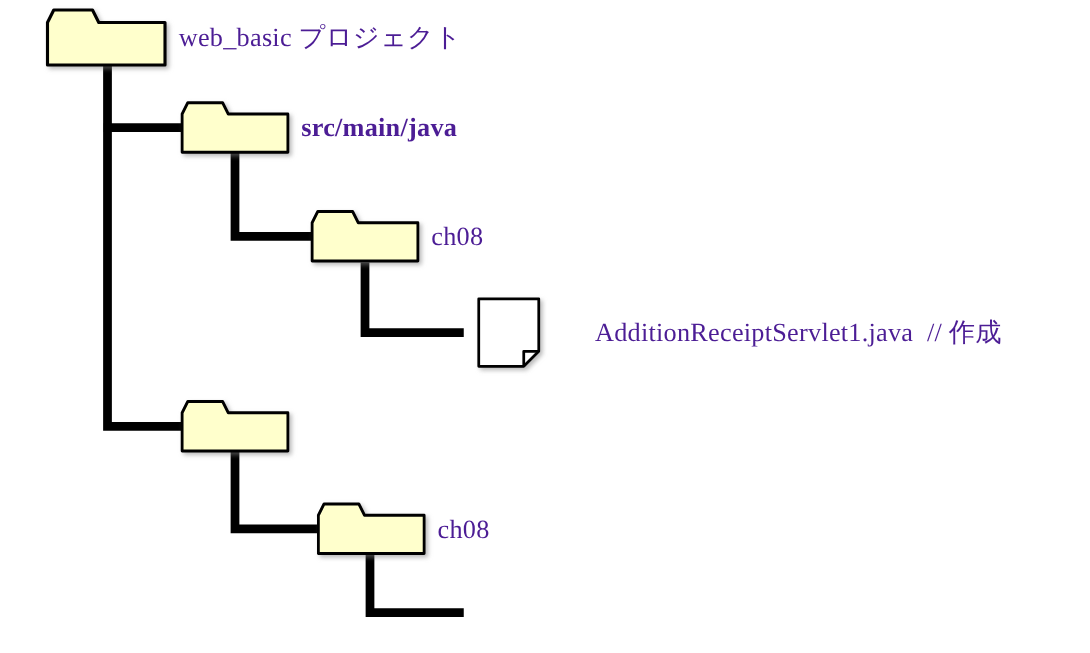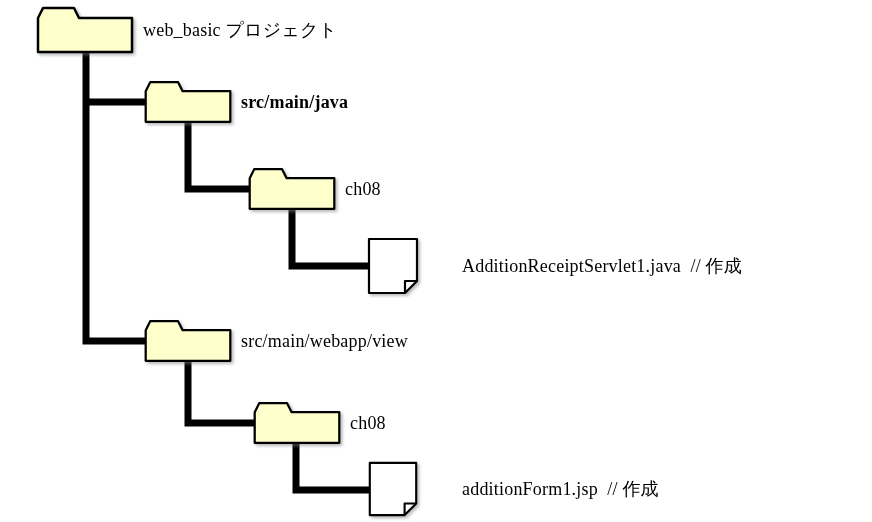--- a/index.html
+++ b/index.html
@@ -23,22 +23,22 @@
   .node {
     position: absolute;
     display: flex;
     align-items: center;
   }
   .node .icon {
     flex: 0 0 auto;
     filter: drop-shadow(2px 2px 1.5px rgba(130,130,130,0.55));
   }
   .label {
-    font-size: 18px;
-    color: #000000;
+    font-size: 21px;
+    color: #4c1d95;
     white-space: pre;
     letter-spacing: 0.2px;
   }
   .node.folder .label { margin-left: 8px; }
   .node.file   .label { margin-left: 42px; }
 </style>
 </head>
 <body>
 
 <div id="stage">
@@ -68,43 +68,35 @@
     <span class="label">src/main/java</span>
   </div>
 
   <div class="node folder" style="left:247px; top:164px;">
     <svg class="icon" width="90" height="50" viewBox="0 0 100 52">
       <path d="M3,14 L8,4 L39,4 L44,14 L97,14 L97,48 L3,48 Z" stroke="#000" stroke-width="2.5" stroke-linejoin="round" fill="#FFFFCC"></path>
     </svg>
     <span class="label">ch08</span>
   </div>
 
-  <div class="node file" style="left:366px; top:236px;">
+  <div class="node file" style="left:380px; top:236px;">
     <svg class="icon" width="54" height="60" viewBox="0 0 54 60">
       <path d="M3,3 L51,3 L51,45 L39,57 L3,57 Z" stroke="#000" stroke-width="2.2" stroke-linejoin="round" fill="#FFFFFF"></path>
       <path d="M51,45 L39,45 L39,57" fill="none" stroke="#000" stroke-width="2.2" stroke-linejoin="round"></path>
     </svg>
     <span class="label">AdditionReceiptServlet1.java  // 作成</span>
   </div>
 
   <div class="node folder" style="left:143px; top:317px;">
     <svg class="icon" width="90" height="48" viewBox="0 0 100 52">
       <path d="M3,14 L8,4 L39,4 L44,14 L97,14 L97,48 L3,48 Z" stroke="#000" stroke-width="2.5" stroke-linejoin="round" fill="#FFFFCC"></path>
     </svg>
-    <span class="label">src/main/webapp/view</span>
   </div>
 
   <div class="node folder" style="left:252px; top:398px;">
     <svg class="icon" width="90" height="50" viewBox="0 0 100 52">
       <path d="M3,14 L8,4 L39,4 L44,14 L97,14 L97,48 L3,48 Z" stroke="#000" stroke-width="2.5" stroke-linejoin="round" fill="#FFFFCC"></path>
     </svg>
     <span class="label">ch08</span>
   </div>
 
-  <div class="node file" style="left:366px; top:460px;">
-    <svg class="icon" width="54" height="58" viewBox="0 0 54 60">
-      <path d="M3,3 L51,3 L51,45 L39,57 L3,57 Z" stroke="#000" stroke-width="2.2" stroke-linejoin="round" fill="#FFFFFF"></path>
-      <path d="M51,45 L39,45 L39,57" fill="none" stroke="#000" stroke-width="2.2" stroke-linejoin="round"></path>
-    </svg>
-    <span class="label">additionForm1.jsp  // 作成</span>
-  </div>
 
 </div>
 
 </body></html>

